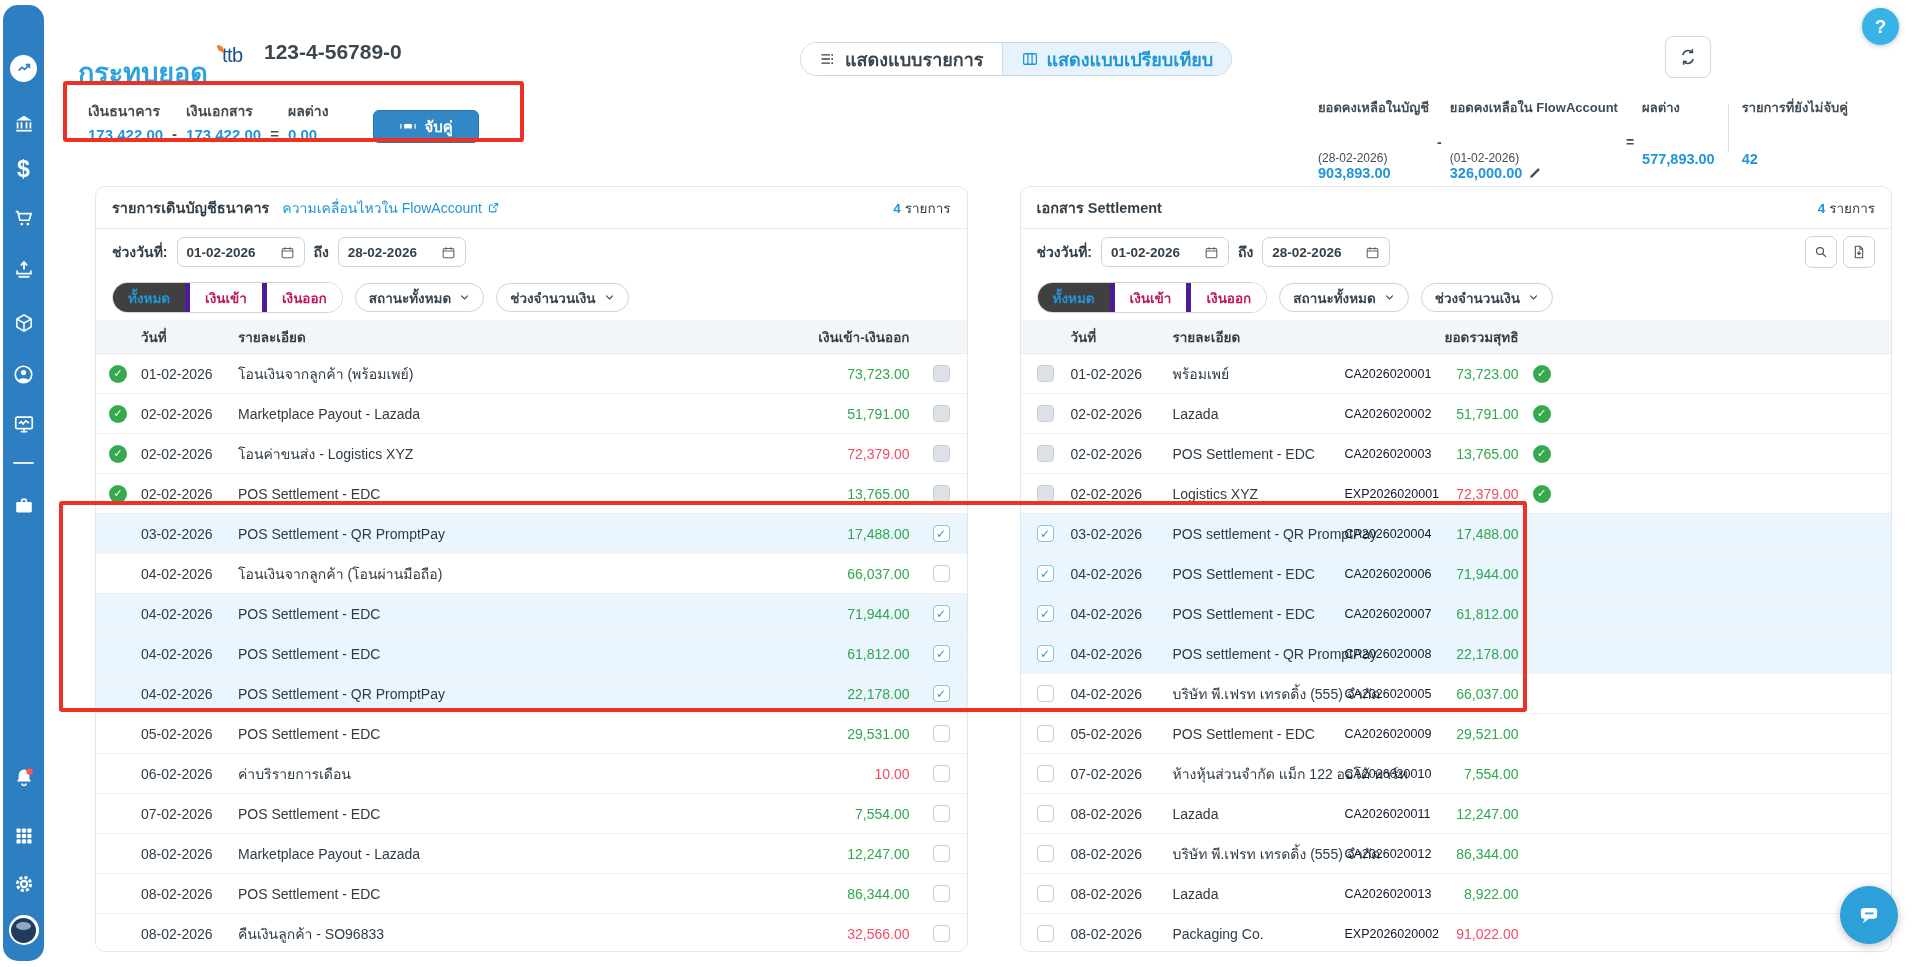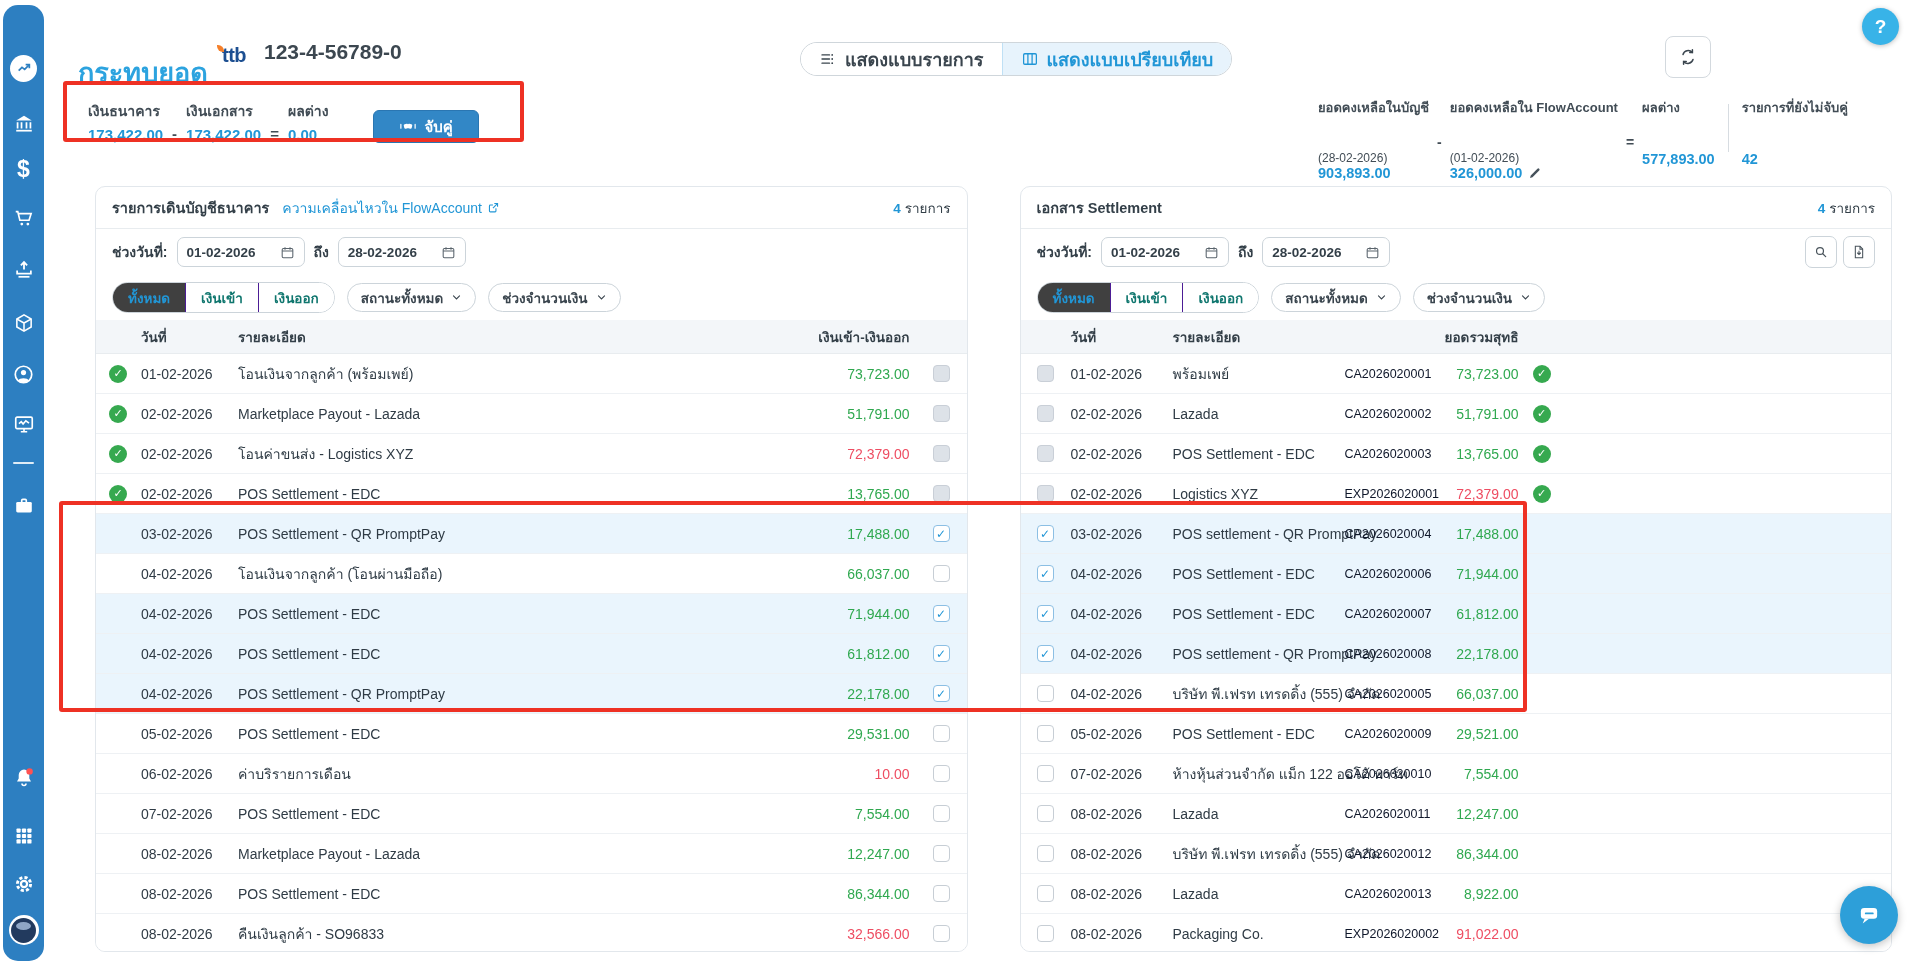--- a/index.html
+++ b/index.html
@@ -11,21 +11,21 @@
   .sb-ic{position:absolute;left:0;width:41px;height:28px;display:flex;align-items:center;justify-content:center;cursor:pointer;}
   .logo-circle{width:27px;height:27px;border-radius:50%;background:#fff;display:flex;align-items:center;justify-content:center;}
   .sb-dollar{color:#fff;font-size:23px;font-weight:700;}
   .sb-divider{position:absolute;left:10px;width:21px;height:2px;background:rgba(255,255,255,.85);border-radius:2px;}
   .avatar-ring{width:30px;height:30px;border-radius:50%;background:#fff;display:flex;align-items:center;justify-content:center;}
   .avatar-inner{width:25px;height:25px;border-radius:50%;background:#223a5e;position:relative;overflow:hidden;}
   .avatar-inner::after{content:"";position:absolute;left:5px;top:4px;width:15px;height:8px;border-radius:50%;background:#8fa6c5;}
 
   
   .page-title{position:absolute;left:78px;top:33px;font-size:27px;font-weight:700;color:#2ca3df;}
-  .ttb{position:absolute;left:222px;top:44px;font-size:20px;font-weight:700;color:#1d4f91;letter-spacing:-.5px;}
+  .ttb{position:absolute;left:222px;top:44px;font-size:20px;font-weight:400;color:#1d4f91;letter-spacing:-.5px;}
   .ttb::before{content:"";position:absolute;left:-5px;top:1px;width:7px;height:7px;border-radius:0 6px 0 6px;background:#f57f29;}
   .account-no{position:absolute;left:264px;top:40px;font-size:21px;font-weight:700;color:#3c4750;}
   .view-toggle{position:absolute;left:800px;top:42px;height:32px;display:flex;border:1px solid #cfd6db;border-radius:17px;overflow:hidden;background:#fff;}
   .vt-seg{display:flex;align-items:center;gap:8px;padding:0 18px;font-size:18px;font-weight:600;color:#3a454e;cursor:pointer;background:#fff;}
   .vt-seg.sel{background:#e7f3fc;color:#2196d6;border-left:1px solid #bfe0f5;}
   .icon-btn{position:absolute;display:flex;align-items:center;justify-content:center;background:#fff;border:1px solid #d3d9de;border-radius:8px;cursor:pointer;}
   .refresh-btn{left:1665px;top:36px;width:44px;height:40px;}
   .close-btn{position:absolute;left:1722px;top:36px;width:175px;height:40px;background:#fff;border:1px solid #d3d9de;border-radius:8px;
              font-size:15.5px;font-weight:600;color:#3a454e;display:flex;align-items:center;justify-content:center;cursor:pointer;}
   .help-fab{position:absolute;left:1862px;top:8px;width:37px;height:37px;border-radius:50%;background:#38b3e8;color:#fff;
@@ -59,21 +59,21 @@
   .panel-count b{color:#2196d6;font-weight:700;margin-right:4px;}
   .date-row{display:flex;align-items:center;gap:9px;padding:8px 16px;height:30px;}
   .date-label{font-size:14px;font-weight:600;color:#333f48;}
   .date-input{width:128px;height:30px;border:1px solid #ccd4da;border-radius:7px;display:flex;align-items:center;justify-content:space-between;
               padding:0 9px;font-size:13.5px;font-weight:600;color:#333f48;background:#fff;cursor:pointer;box-sizing:border-box;}
   .to-label{font-size:14px;font-weight:600;color:#333f48;}
   .tool-btns{margin-left:auto;display:flex;gap:6px;}
   .tool-btn{width:30px;height:30px;border:1px solid #ccd4da;border-radius:7px;background:#fff;display:flex;align-items:center;justify-content:center;cursor:pointer;}
   .chips-row{display:flex;align-items:center;gap:12px;padding:8px 16px;height:29px;}
   .segmented{display:flex;border:1px solid #ccd4da;border-radius:16px;overflow:hidden;height:29px;background:#fff;}
-  .seg{padding:0 15px;display:flex;align-items:center;font-size:13.5px;font-weight:600;color:#0f766e;border-left:1px solid #4c1d95;cursor:pointer;background:#fff;}
+  .seg{padding:0 15px;display:flex;align-items:center;font-size:13.5px;font-weight:600;color:#be185d;border-left:5px solid #4c1d95;cursor:pointer;background:#fff;}
   .seg:first-child{border-left:none;}
   .seg.sel{background:#404040;color:#2196d6;}
   .chip-dd{height:29px;border:1px solid #ccd4da;border-radius:16px;padding:0 13px;display:flex;align-items:center;gap:8px;
            font-size:13.5px;font-weight:600;color:#3a454e;background:#fff;cursor:pointer;box-sizing:border-box;}
   .thead{display:flex;align-items:center;height:33px;background:#f3f6f9;font-size:13.5px;font-weight:700;color:#333f48;border-bottom:1px solid #e8ecef;}
   .t-row{display:flex;align-items:center;height:40px;border-bottom:1px solid #eef1f4;font-size:14px;color:#2f3b45;background:#fff;box-sizing:border-box;cursor:pointer;}
   .t-row.hl{background:#eaf5fd;}
   .thead,.t-row{padding:0 13px;}
   .dpanel .thead,.dpanel .t-row{padding:0 16px;}
   

